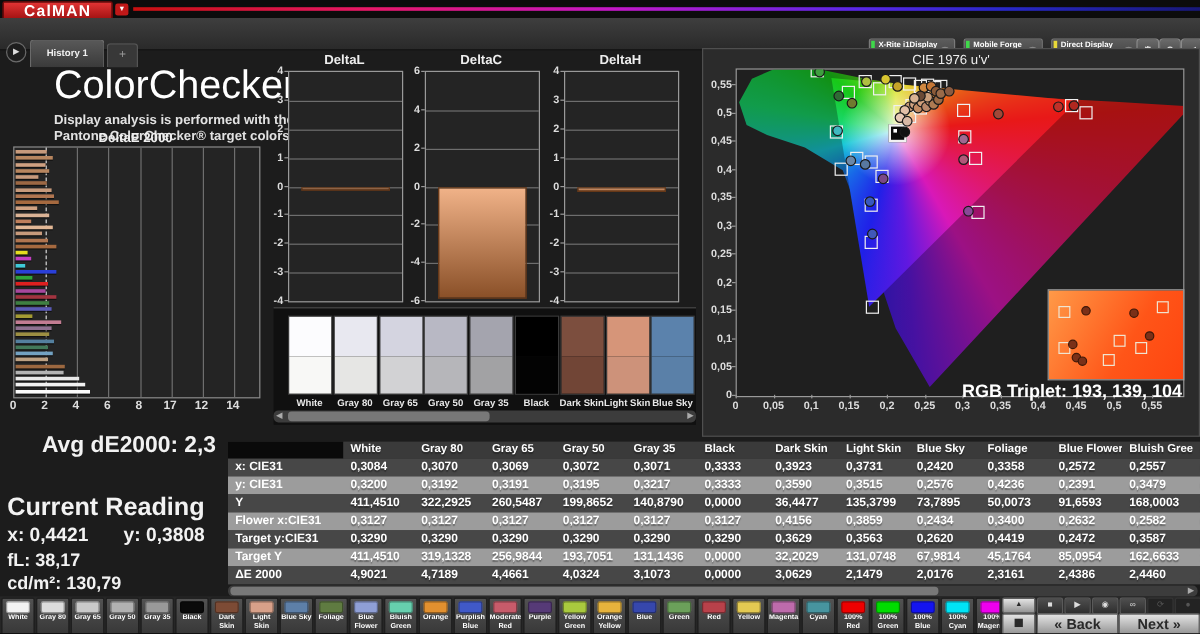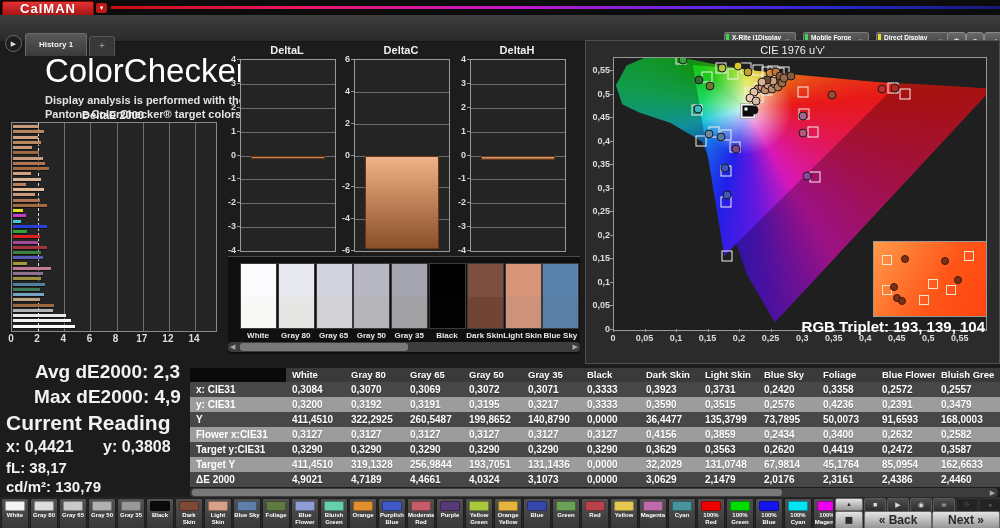--- a/index.html
+++ b/index.html
@@ -459,21 +459,20 @@
         <div style="position: absolute; width: 6px; height: 6px; border-radius: 50%; background: rgb(122, 48, 24); border: 1px solid rgb(64, 24, 8); left: 24%; top: 18%;"></div>
         <div style="position: absolute; width: 6px; height: 6px; border-radius: 50%; background: rgb(122, 48, 24); border: 1px solid rgb(64, 24, 8); left: 60%; top: 20%;"></div>
         <div style="position: absolute; width: 6px; height: 6px; border-radius: 50%; background: rgb(122, 48, 24); border: 1px solid rgb(64, 24, 8); left: 71%; top: 46%;"></div>
         <div style="position: absolute; width: 6px; height: 6px; border-radius: 50%; background: rgb(122, 48, 24); border: 1px solid rgb(64, 24, 8); left: 14%; top: 56%;"></div>
         <div style="position: absolute; width: 6px; height: 6px; border-radius: 50%; background: rgb(122, 48, 24); border: 1px solid rgb(64, 24, 8); left: 17%; top: 70%;"></div>
         <div style="position: absolute; width: 6px; height: 6px; border-radius: 50%; background: rgb(122, 48, 24); border: 1px solid rgb(64, 24, 8); left: 21%; top: 74%;"></div>
       </div>
     </div>
 
   <div class="abs reading" style="left:0;top:361px;width:215px;text-align:center;font-size:19px;">Avg dE2000: 2,3</div>
-  <div class="abs reading" style="left:0;top:386px;width:215px;text-align:center;font-size:19px;">Max dE2000: 4,9</div>
   <div class="abs reading" style="left:6px;top:411px;font-size:21px;">Current Reading</div>
   <div class="abs reading" style="left:6px;top:438px;font-size:16px;">x: 0,4421</div>
   <div class="abs reading" style="left:103px;top:438px;font-size:16px;">y: 0,3808</div>
   <div class="abs reading" style="left:6px;top:459px;font-size:15px;">fL: 38,17</div>
   <div class="abs reading" style="left:6px;top:478px;font-size:15px;">cd/m²: 130,79</div>
 
   <div class="abs" id="results-table">
       <div class="trow head row-head">
         <div class="tlabel corner"></div>
         <div class="tcell" style="font-size: 9.5px; line-height: 14px;">White</div>

